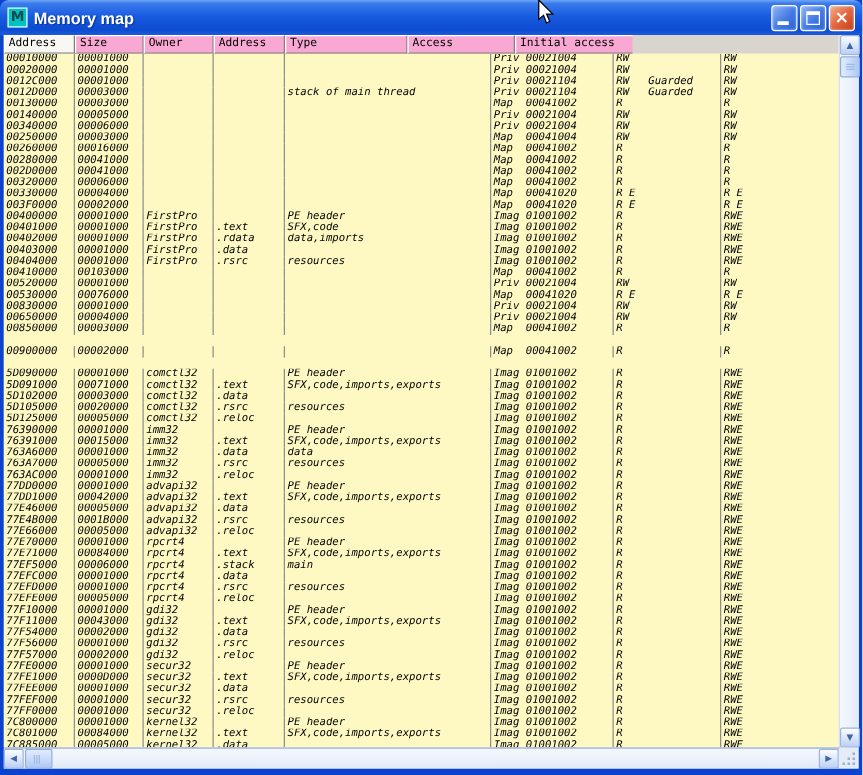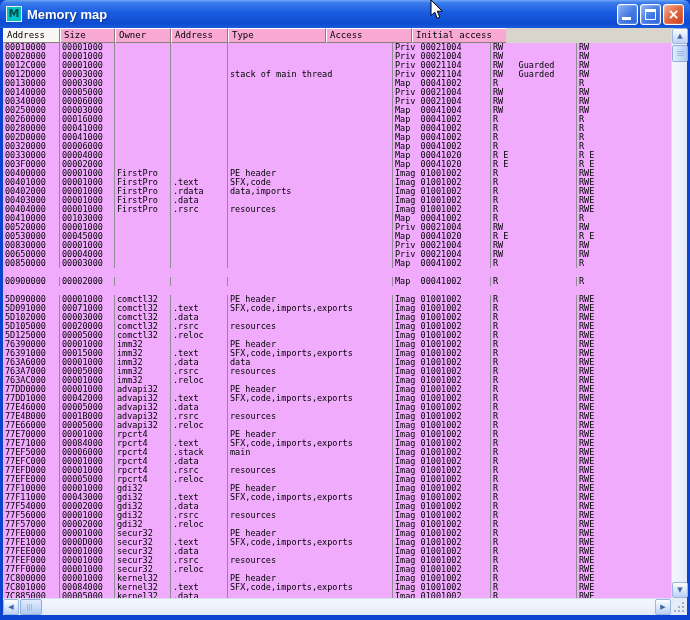--- a/index.html
+++ b/index.html
@@ -23,21 +23,21 @@
   .glyph-close{ position:absolute; left:0; top:0; width:19px; height:19px; color:#fff;
     font:bold 14px/18px "DejaVu Sans",sans-serif; text-align:center; }
   
   .bodyarea{ position:absolute; top:28px; left:3px; width:684px; height:570px; background:#FFFBF0; }
   .listarea{ position:absolute; left:0; top:0; width:668px; height:570px; overflow:hidden; }
   .header-row{ display:flex; height:15px; background:#D9D5CD; }
   .hcell{ font-size:9px; line-height:12px; color:#000; white-space:pre; overflow:hidden;
     padding-left:3px; border-top:1px solid #FFFFFF; border-left:1px solid #FFFFFF;
     border-right:1px solid #84817B; border-bottom:1px solid #84817B; background:#f9a8d4; }
   .hcell.pressed{ background:#F8F7F3; }
-  .rows{ position:absolute; top:15px; left:0; width:668px; height:555px; overflow:hidden; background:#f0abfc; }
+  .rows{ position:absolute; top:15px; left:0; width:668px; height:555px; overflow:hidden; background:#fef9c3;font-style:italic; }
   .row{ display:flex; height:9px; }
   .cell{ font-size:8.5px; line-height:9px; color:#000; white-space:pre; overflow:hidden;
     padding-left:2px; border-right:1px solid #8E8E8E; }
   .row.red .cell{ color:#D80000;margin-top:28px; }
   .c0{width:57px;} .c1{width:55px;} .c2{width:56px;} .c3{width:57px;}
   .c4{width:165px;} .c5{width:98px;} .c6{width:86px;} .c7{width:94px; border-right:none;}
   
   .vscroll{ position:absolute; right:0; top:0; width:16px; height:570px;
     background:linear-gradient(90deg,#F4F7FD 0%,#EDF2FB 50%,#E2EAF8 100%); border-left:1px solid #D8DFEC; }
   .sb-btn{ position:absolute; width:16px; height:16px;
@@ -302,21 +302,21 @@
             <span class="cell c1">00001000</span>
             <span class="cell c2"></span>
             <span class="cell c3"></span>
             <span class="cell c4"></span>
             <span class="cell c5">Priv 00021004</span>
             <span class="cell c6">RW</span>
             <span class="cell c7">RW</span>
           </div>
           <div class="row">
             <span class="cell c0">00530000</span>
-            <span class="cell c1">00045000</span>
+            <span class="cell c1">00076000</span>
             <span class="cell c2"></span>
             <span class="cell c3"></span>
             <span class="cell c4"></span>
             <span class="cell c5">Map  00041020</span>
             <span class="cell c6">R E</span>
             <span class="cell c7">R E</span>
           </div>
           <div class="row">
             <span class="cell c0">00830000</span>
             <span class="cell c1">00001000</span>

